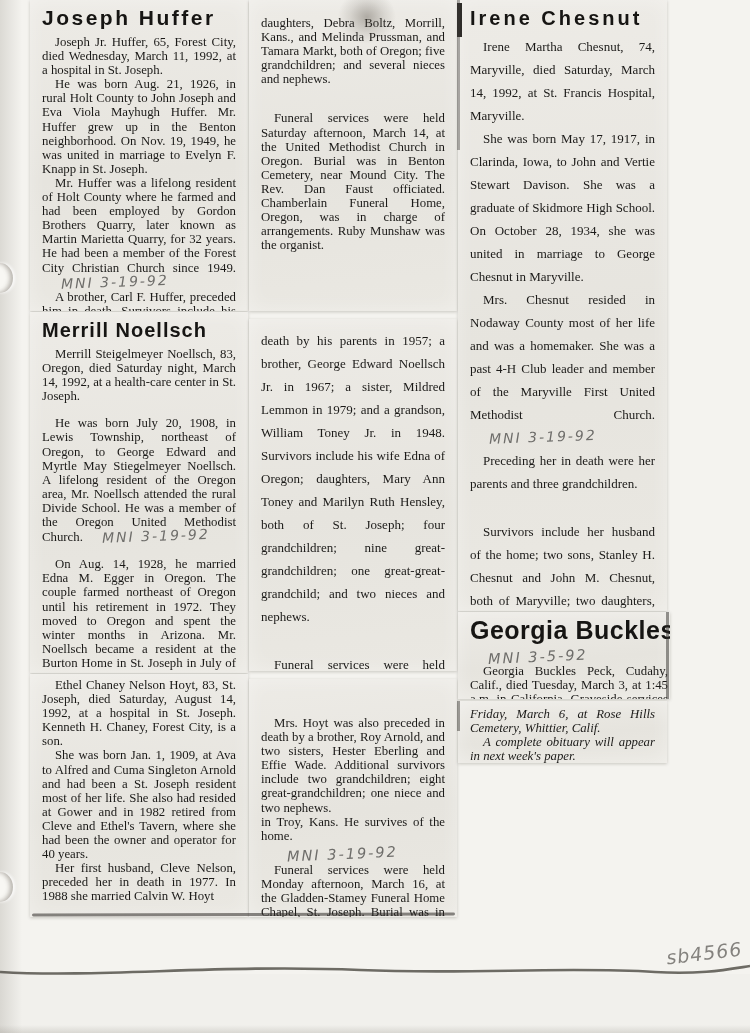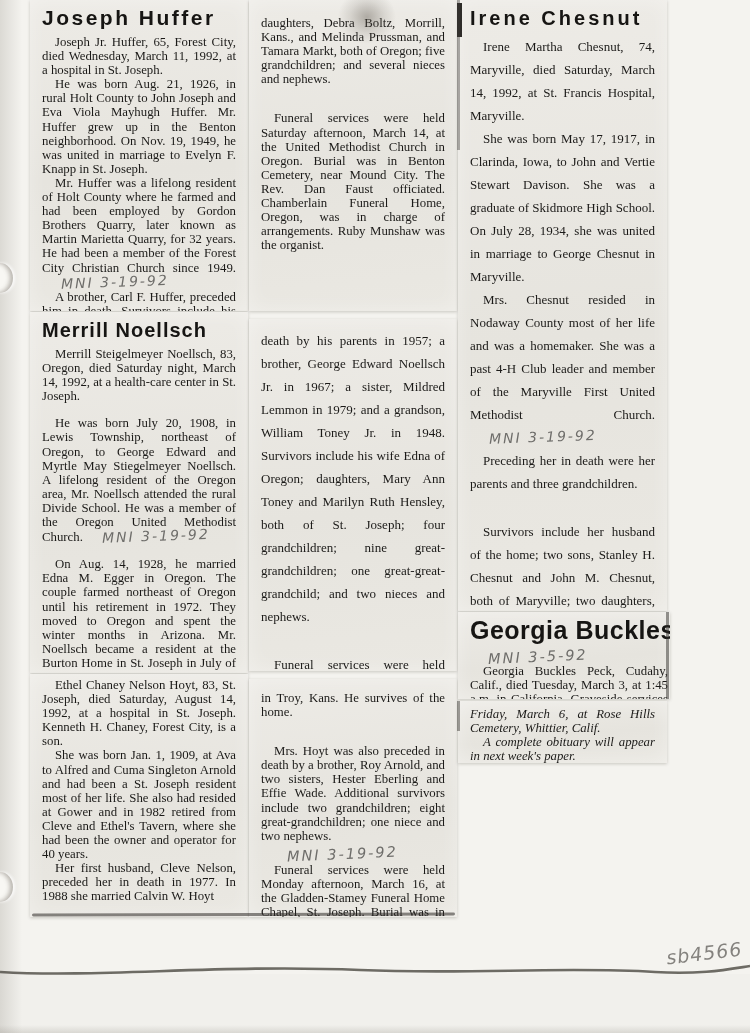--- a/index.html
+++ b/index.html
@@ -107,29 +107,29 @@
   <div class="clip" id="clip-huffer-continued">
       <p class="bk-p"><span>daughters, Debra Boltz, Morrill, Kans., and Melinda Prussman, and Tamara Markt, both of Oregon; five grandchildren; and several nieces and nephews.</span></p>
       <p class="bk-p indent sp1"><span>Funeral services were held Saturday afternoon, March 14, at the United Methodist Church in Oregon. Burial was in Benton Cemetery, near Mound City. The Rev. Dan Faust officiated. Chamberlain Funeral Home, Oregon, was in charge of arrangements. Ruby Munshaw was the organist.</span></p>
     </div>
   <div class="clip" id="clip-noellsch-continued">
       <p class="bk-p"><span>death by his parents in 1957; a brother, George Edward Noellsch Jr. in 1967; a sister, Mildred Lemmon in 1979; and a grandson, William Toney Jr. in 1948. Survivors include his wife Edna of Oregon; daughters, Mary Ann Toney and Marilyn Ruth Hensley, both of St. Joseph; four grandchildren; nine great-grandchildren; one great-great-grandchild; and two nieces and nephews.</span></p>
       <p class="bk-p indent sp1"><span>Funeral services were held Sunday afternoon, March 17, at the Oregon United Methodist Church. Burial was in Maple Grove Cemetery, Oregon. The Rev. Dan Faust and the Rev. Joe Munshaw officiated. Chamberlain Funeral Home, Oregon, was in charge of arrangements.</span></p>
       <p class="bk-p indent sp2"><span>Memorials may be directed to the United Methodist Church at Oregon.</span></p>
     </div>
   <div class="clip" id="clip-hoyt-continued">
+      <p class="bk-p indent sp1"><span>Mrs. Hoyt was also preceded in death by a brother, Roy Arnold, and two sisters, Hester Eberling and Effie Wade. Additional survivors include two grandchildren; eight great-grandchildren; one niece and two nephews.</span></p>
       <p class="bk-p"><span>in Troy, Kans. He survives of the home.</span></p>
-      <p class="bk-p indent sp1"><span>Mrs. Hoyt was also preceded in death by a brother, Roy Arnold, and two sisters, Hester Eberling and Effie Wade. Additional survivors include two grandchildren; eight great-grandchildren; one niece and two nephews.</span></p>
       <div class="bk-hand hand">MNI 3-19-92</div>
       <p class="bk-p indent"><span>Funeral services were held Monday afternoon, March 16, at the Gladden-Stamey Funeral Home Chapel, St. Joseph. Burial was in No. 6 Cemetery, Gower. The Rev. Steve Elder officiated.</span></p>
     </div>
   <div class="clip" id="clip-irene-chesnut">
       <h2 class="bk-h">Irene Chesnut</h2>
       <p class="bk-p indent"><span>Irene Martha Chesnut, 74, Maryville, died Saturday, March 14, 1992, at St. Francis Hospital, Maryville.</span></p>
-      <p class="bk-p indent"><span>She was born May 17, 1917, in Clarinda, Iowa, to John and Vertie Stewart Davison. She was a graduate of Skidmore High School. On July 28, 1934, she was united in marriage to George Chesnut in Maryville.</span></p>
+      <p class="bk-p indent"><span>She was born May 17, 1917, in Clarinda, Iowa, to John and Vertie Stewart Davison. She was a graduate of Skidmore High School. On October 28, 1934, she was united in marriage to George Chesnut in Maryville.</span></p>
       <p class="bk-p indent"><span>Mrs. Chesnut resided in Nodaway County most of her life and was a homemaker. She was a past 4-H Club leader and member of the Maryville First United Methodist Church.</span><span class="hand inline">MNI 3-19-92</span></p>
       <p class="bk-p indent"><span>Preceding her in death were her parents and three grandchildren.</span></p>
       <p class="bk-p indent sp1"><span>Survivors include her husband of the home; two sons, Stanley H. Chesnut and John M. Chesnut, both of Maryville; two daughters, Frances M. Hill, St. Petersburg, Fla., and Donna M. Acklin, Avondale, Ariz.; two brothers, Harold Davison, Tarkio, and Dennis Davison, Bloomington, Calif.; three sisters, Edith Sarico, Apple Valley, Calif., Crystal Patterson, St. Joseph, and Amy Spangler, Las Vegas, Nev.; nine grandchildren; four step-grandchildren; and five great-grandchildren.</span></p>
       <p class="bk-p indent"><span>Funeral services were held Tuesday afternoon, March 17, at Price Funeral Home, Maryville. Burial was in Oak Hill Cemetery, Maryville. Rev. Bob Bowers officiated.</span></p>
     </div>
   <div class="clip" id="clip-georgia-buckles-peck">
       <h2 class="bk-h">Georgia Buckles Pec</h2>
       <div class="bk-hand hand">MNI 3-5-92</div>
       <p class="bk-p indent"><span>Georgia Buckles Peck, Cudahy, Calif., died Tuesday, March 3, at 1:45 a.m. in California. Graveside services will be held at 3:45 p.m.</span></p>
     </div>

